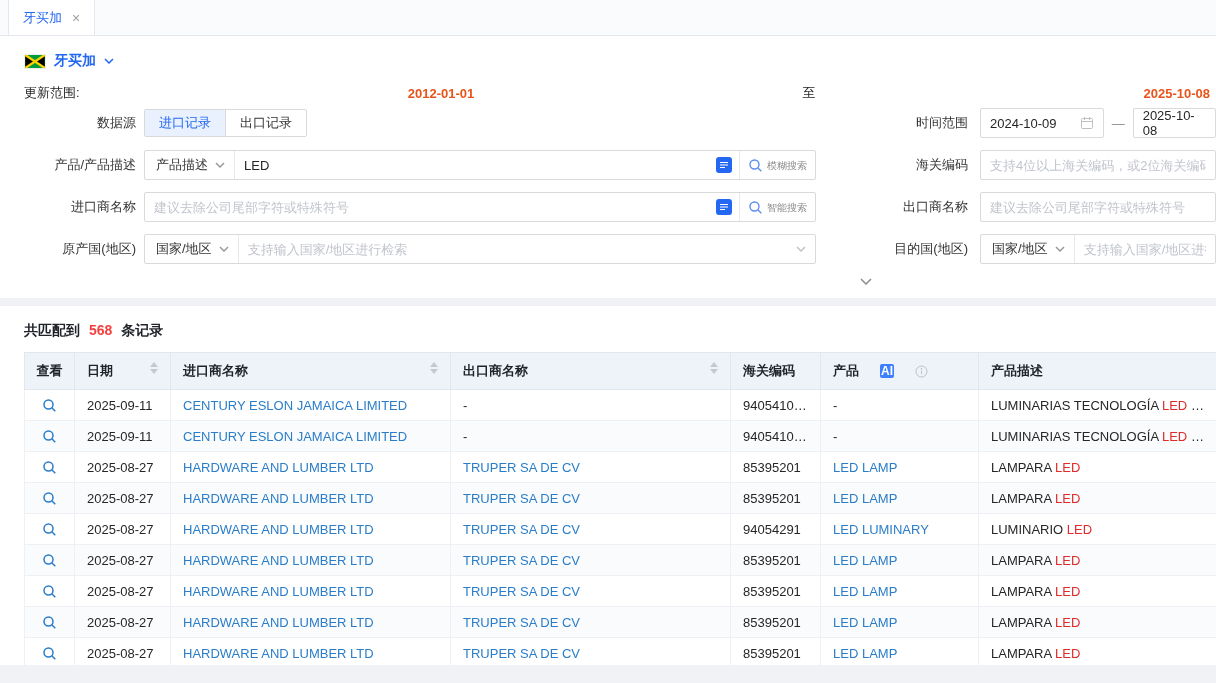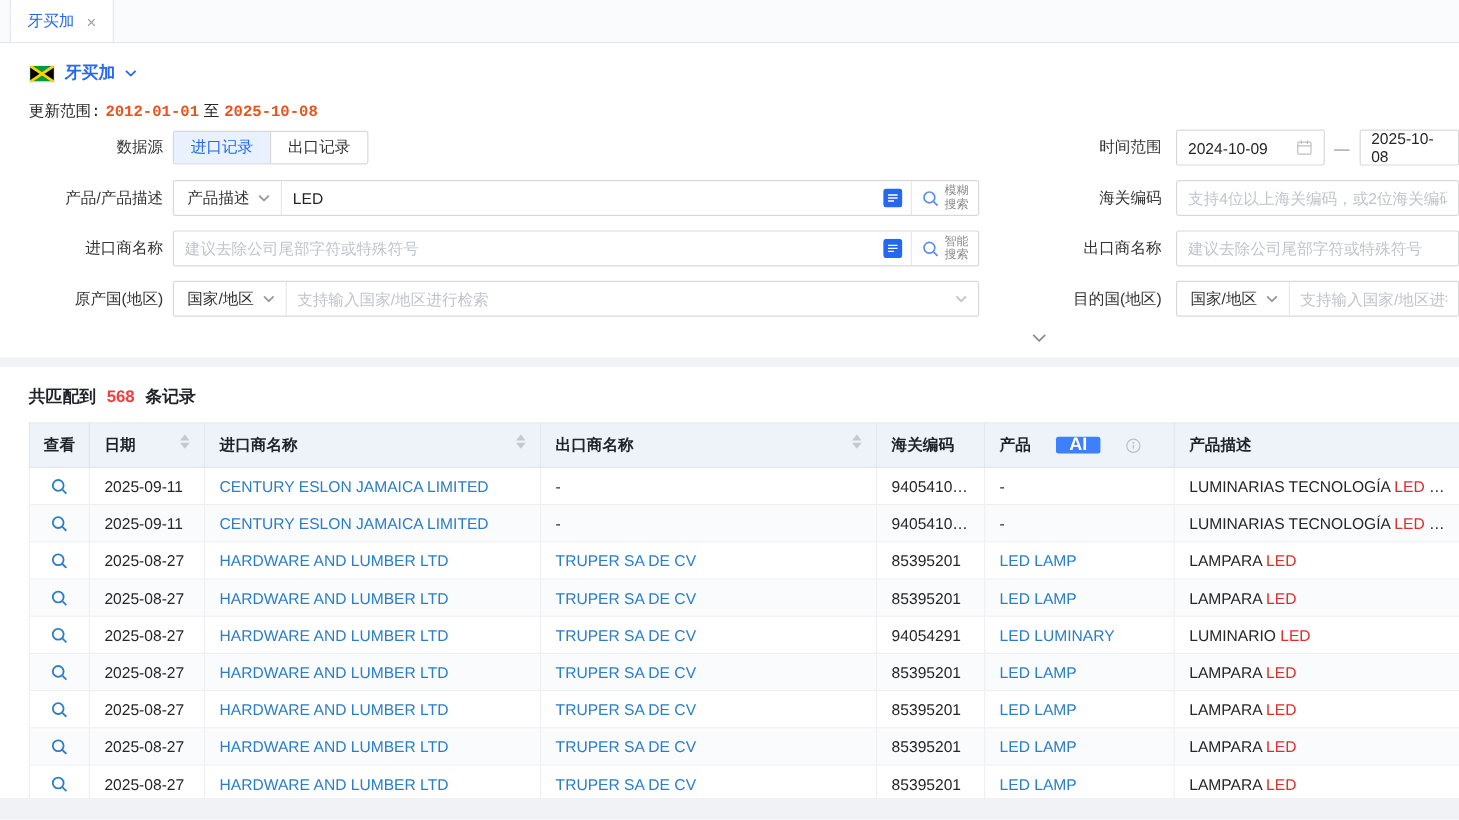--- a/index.html
+++ b/index.html
@@ -15,39 +15,39 @@
   
   .topbar{height:36px;background:#fafbfc;border-bottom:1px solid #e4e7ed;display:flex;align-items:stretch;}
   .tab{display:flex;align-items:center;gap:10px;padding:0 14px;margin-left:8px;background:#fff;
        border-left:1px solid #e4e7ed;border-right:1px solid #e4e7ed;color:var(--accent);cursor:pointer;}
   .tab-close{color:#9aa0a6;font-size:14px;line-height:1;cursor:pointer;}
   
   .panel{background:#fff;padding:10px 0 6px 24px;}
   .country-header{display:flex;align-items:center;gap:8px;margin:6px 0 14px;color:var(--accent);
                   font-weight:bold;font-size:14px;cursor:pointer;}
   .flag{border:1px solid #eee;flex:none;}
-  .update-row{display:flex;justify-content:flex-start;align-items:center;gap:4px;margin:0 6px 6px 0;font-family:Liberation Mono, monospace;}
+  .update-row{display:flex;justify-content:space-between;align-items:center;gap:4px;margin:0 6px 6px 0;}
   .ur-date{color:var(--range-orange);font-weight:bold;}
   .f-row{display:flex;align-items:center;margin-bottom:12px;}
   .f-left{display:flex;align-items:center;width:792px;flex:none;}
   .f-right{display:flex;align-items:center;flex:1;min-width:0;}
   .f-label{width:112px;flex:none;text-align:right;margin-right:8px;color:#333;}
   .f-label-r{width:152px;flex:none;text-align:right;margin-right:12px;color:#333;}
   .w672{width:672px;flex:none;}
   .grow{flex:1;min-width:0;}
   .input-group{display:flex;align-items:center;height:30px;border:1px solid #d9d9d9;border-radius:2px;background:#fff;}
   .ig-select{display:flex;align-items:center;gap:7px;padding:0 9px 0 11px;height:100%;
              border-right:1px solid #e8e8e8;color:#333;flex:none;cursor:pointer;white-space:nowrap;}
   .ig-input{flex:1;min-width:0;height:100%;border:none;outline:none;padding:0 9px;
             font-size:13px;font-family:inherit;color:#262626;background:transparent;}
   .ig-input::placeholder{color:#c0c4cc;}
   .ig-blue-icon{flex:none;display:flex;margin:0 7px;cursor:pointer;}
   .ig-search{flex:none;display:flex;align-items:center;gap:4px;padding:0 8px;height:100%;
              border-left:1px solid #e8e8e8;cursor:pointer;}
-  .two-line{display:flex;flex-direction:column;font-size:10px;line-height:11px;color:#8c8c8c;}
+  .two-line{display:flex;font-size:10px;line-height:11px;color:#8c8c8c;}
   .chev-end{margin-right:9px;flex:none;}
   .toggle-group{display:inline-flex;height:28px;border:1px solid #d9d9d9;border-radius:2px;overflow:hidden;background:#fff;}
   .toggle{height:100%;padding:0 14px;background:#fff;border:none;font:inherit;font-size:13px;color:#333;cursor:pointer;}
   .toggle + .toggle{border-left:1px solid #d9d9d9;}
   .toggle.selected{color:var(--accent);background:#e9f1fe;}
   .date-input{display:flex;align-items:center;justify-content:space-between;gap:6px;width:128px;height:30px;
               border:1px solid #d9d9d9;border-radius:2px;padding:12px 9px;background:#fff;cursor:pointer;}
   .date-input.end{width:86px;justify-content:flex-start;}
   .date-sep{margin:0 8px;color:#8c8c8c;flex:none;}
   .cb-row{display:flex;align-items:center;gap:18px;margin:2px 0 6px;}
@@ -71,22 +71,22 @@
   tbody tr:nth-child(even) td{background:#fafbfc;}
   .c-view{text-align:center;padding:0;cursor:pointer;color:var(--link);}
   .c-view svg{vertical-align:middle;}
   .link{color:var(--link);cursor:pointer;}
   .plain{color:#262626;cursor:default;}
   .hl{color:var(--highlight-red);}
   .sort{display:inline-flex;flex-direction:column;gap:2px;margin-left:8px;cursor:pointer;}
   .sort i{display:block;width:0;height:0;border-left:4px solid transparent;border-right:4px solid transparent;}
   .sort .up{border-bottom:5px solid #c5c8ce;}
   .sort .down{border-top:5px solid #c5c8ce;}
-  .ai-badge{display:inline-block;background:#3d7fff;color:#fff;font-size:15px;font-weight:bold;
-            line-height:14px;padding:0 11px;border-radius:2px;margin:0 5px;}
+  .ai-badge{display:inline-block;background:#3d7fff;color:#fff;font-size:12px;font-weight:bold;
+            line-height:14px;padding:0 1px;border-radius:2px;margin:0 5px;}
   .info-icon{display:inline-flex;}
 </style>
 </head>
 <body>
 
 <div class="topbar">
   <div class="tab">
     <span>牙买加</span>
     <span class="tab-close">×</span>
   </div>

